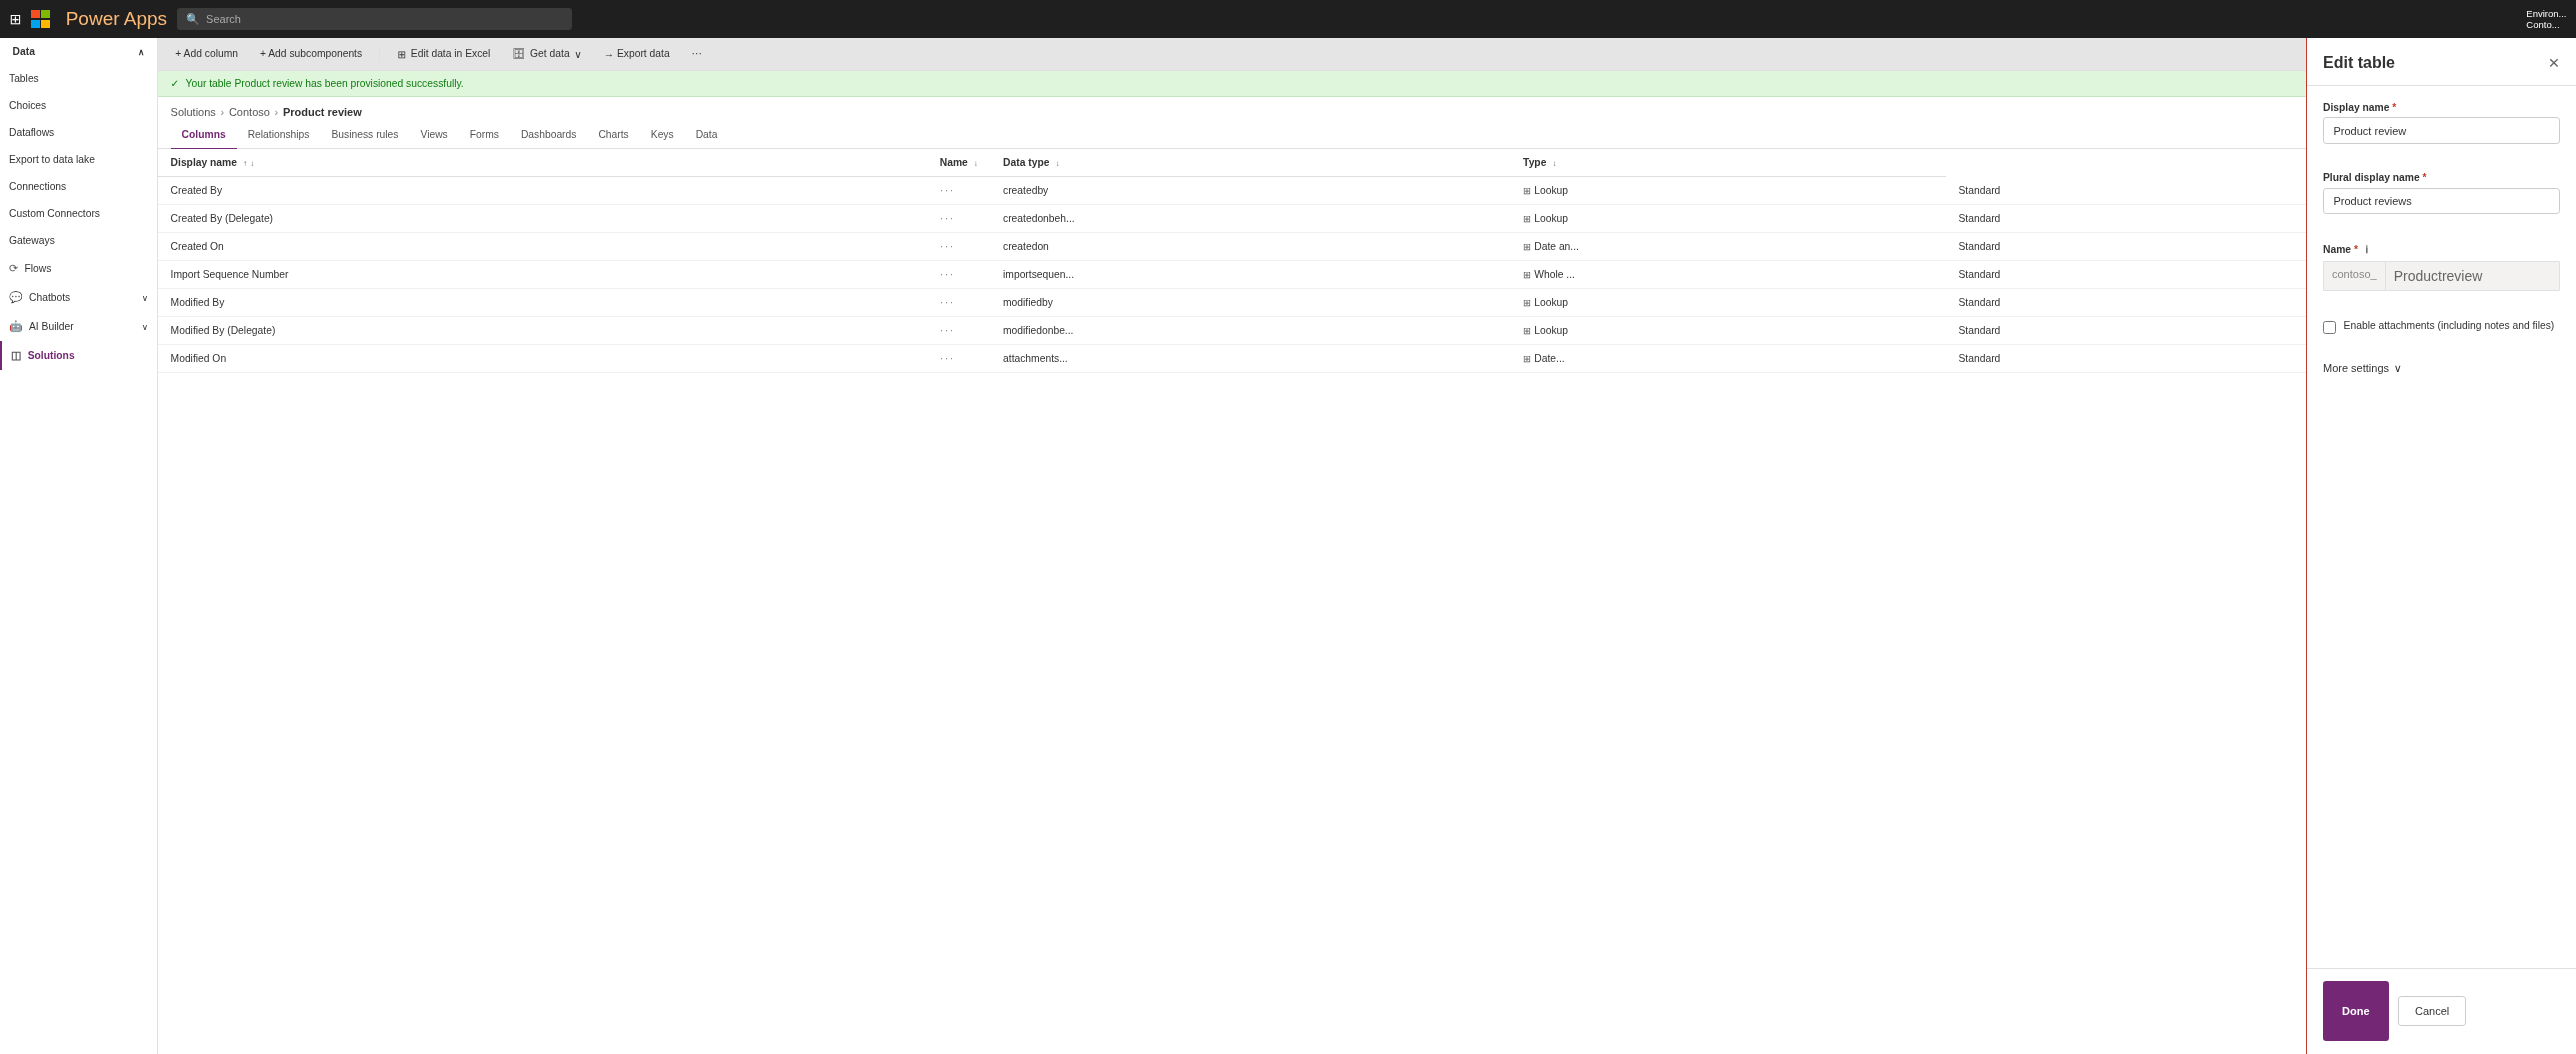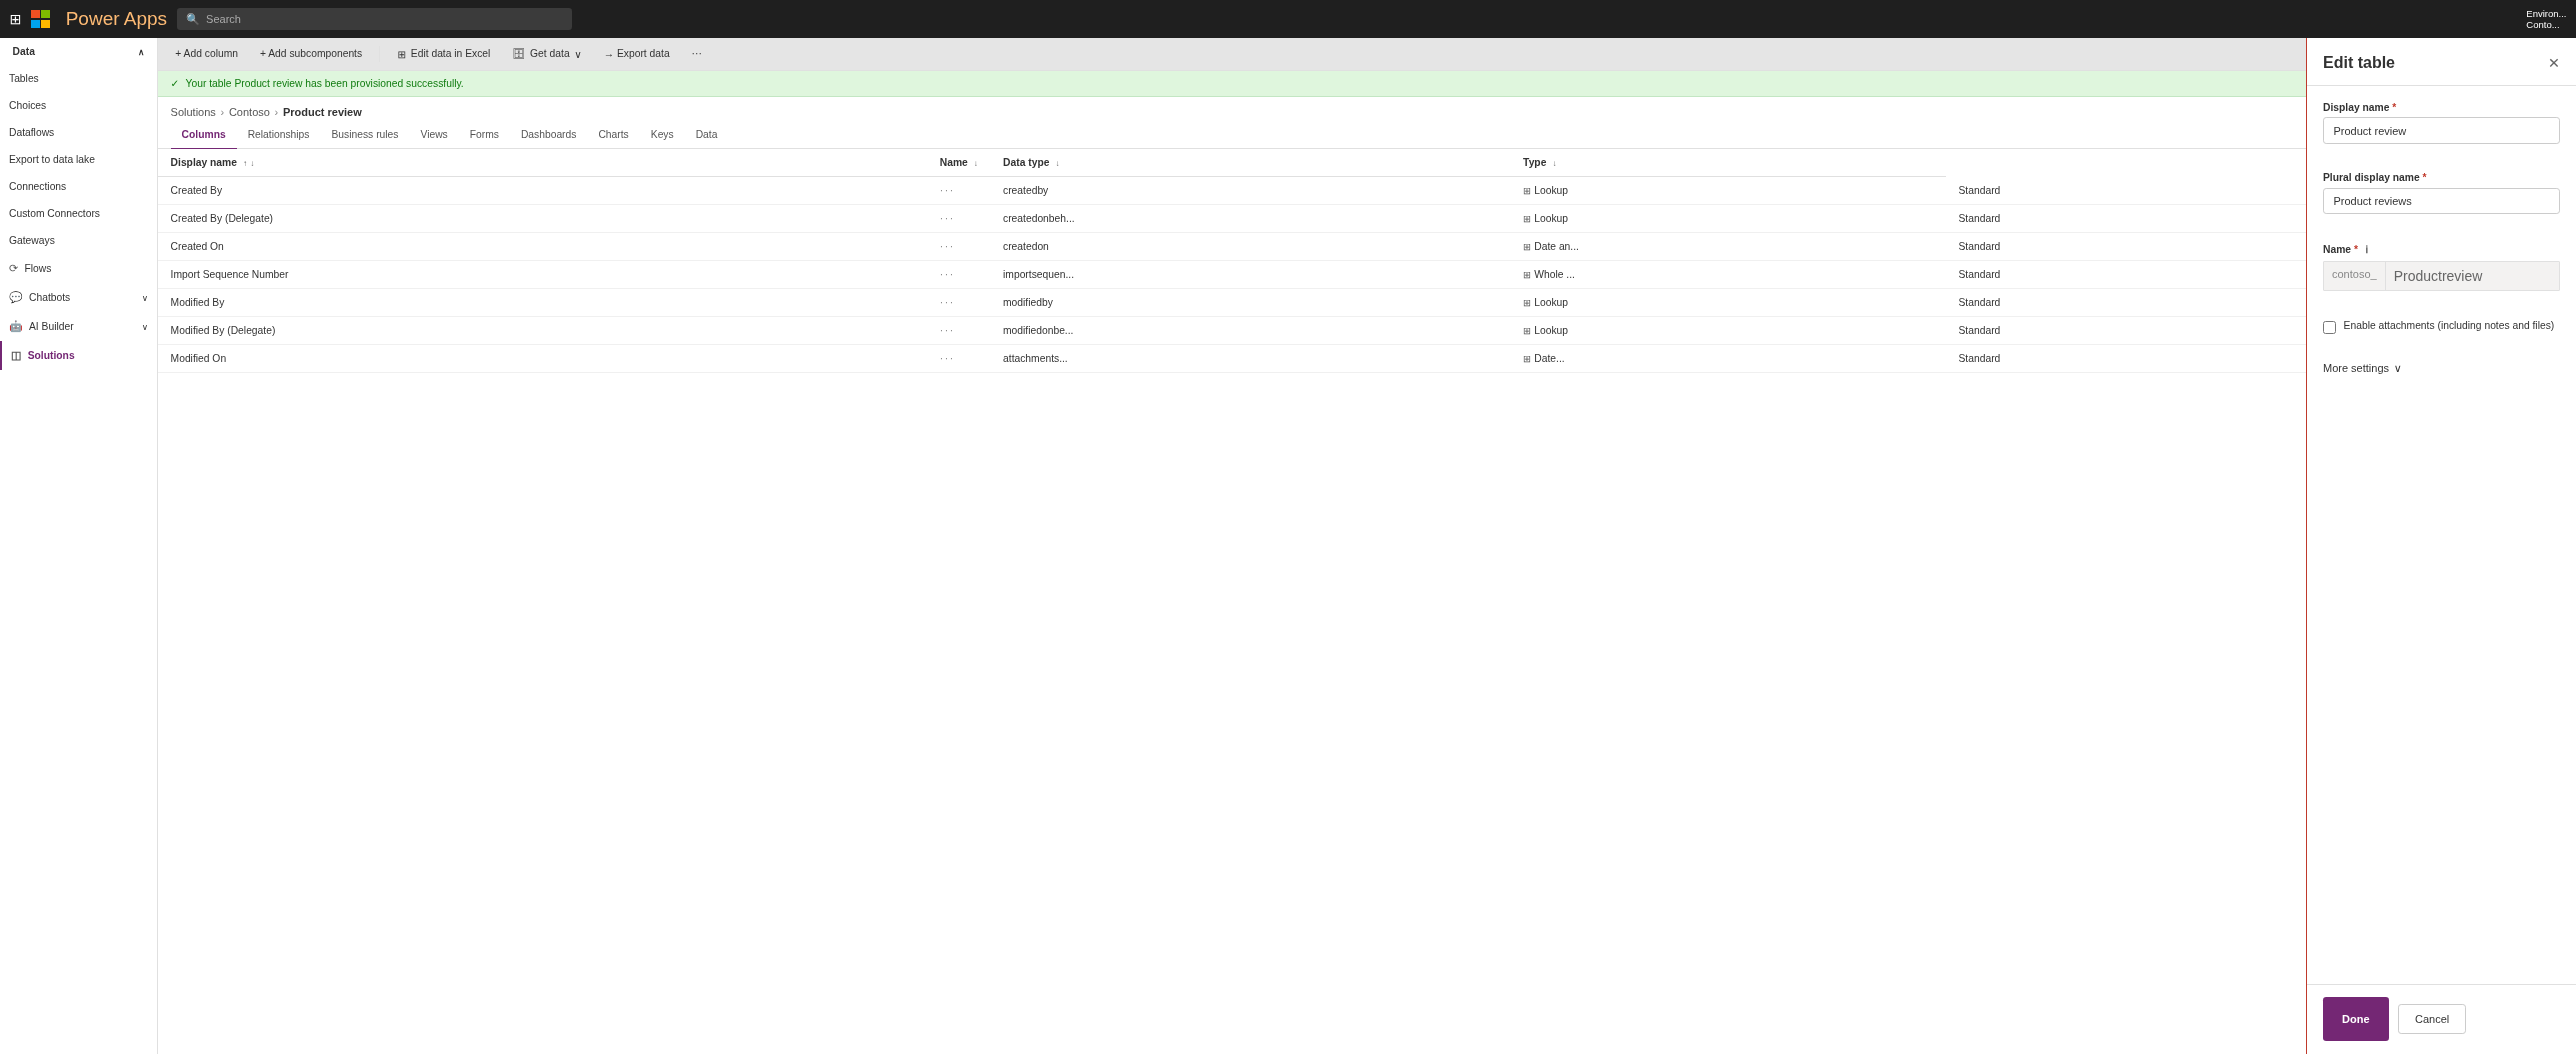--- a/index.html
+++ b/index.html
@@ -129,21 +129,21 @@
     .checkbox-row { display: flex; align-items: flex-start; gap: 8px; }
     .checkbox-row input[type="checkbox"] { margin-top: 1.6px; width: 12.6px; height: 12.6px; }
     .checkbox-label { font-size: 10.3px; color: #333; line-height: 1.4; }
     .more-settings { display: flex; align-items: center; gap: 4.7px; font-size: 11px; color: #333; cursor: pointer; }
     .panel-footer {
       display: flex; align-items: center; gap: 9.5px;
       padding: 12.6px 16px; border-top: 0.8px solid #e0e0e0; margin-top: auto;
     }
     .btn-done {
       background: #742774; color: #fff; border: none; border-radius: 3.2px;
-      padding: 16px 19px; font-size: 11px; font-weight: 600; cursor: pointer;
+      padding: 24px 19px; font-size: 11px; font-weight: 600; cursor: pointer;
     }
     .btn-cancel {
       background: #fff; color: #333; border: 0.8px solid #ccc; border-radius: 3.2px;
       padding: 8px 16px; font-size: 11px; cursor: pointer;
     }
   </style>
 </head>
 <body>
 
 <nav class="top-nav">

